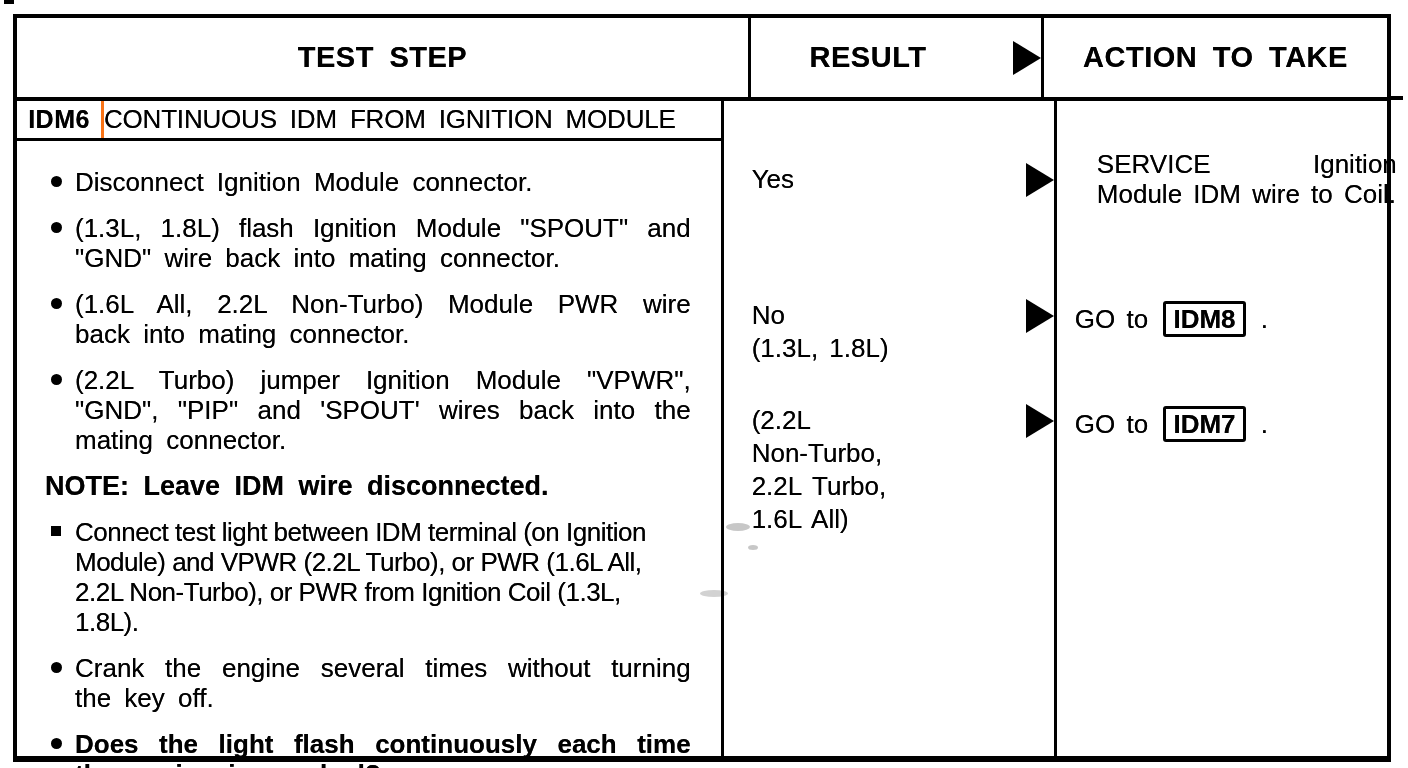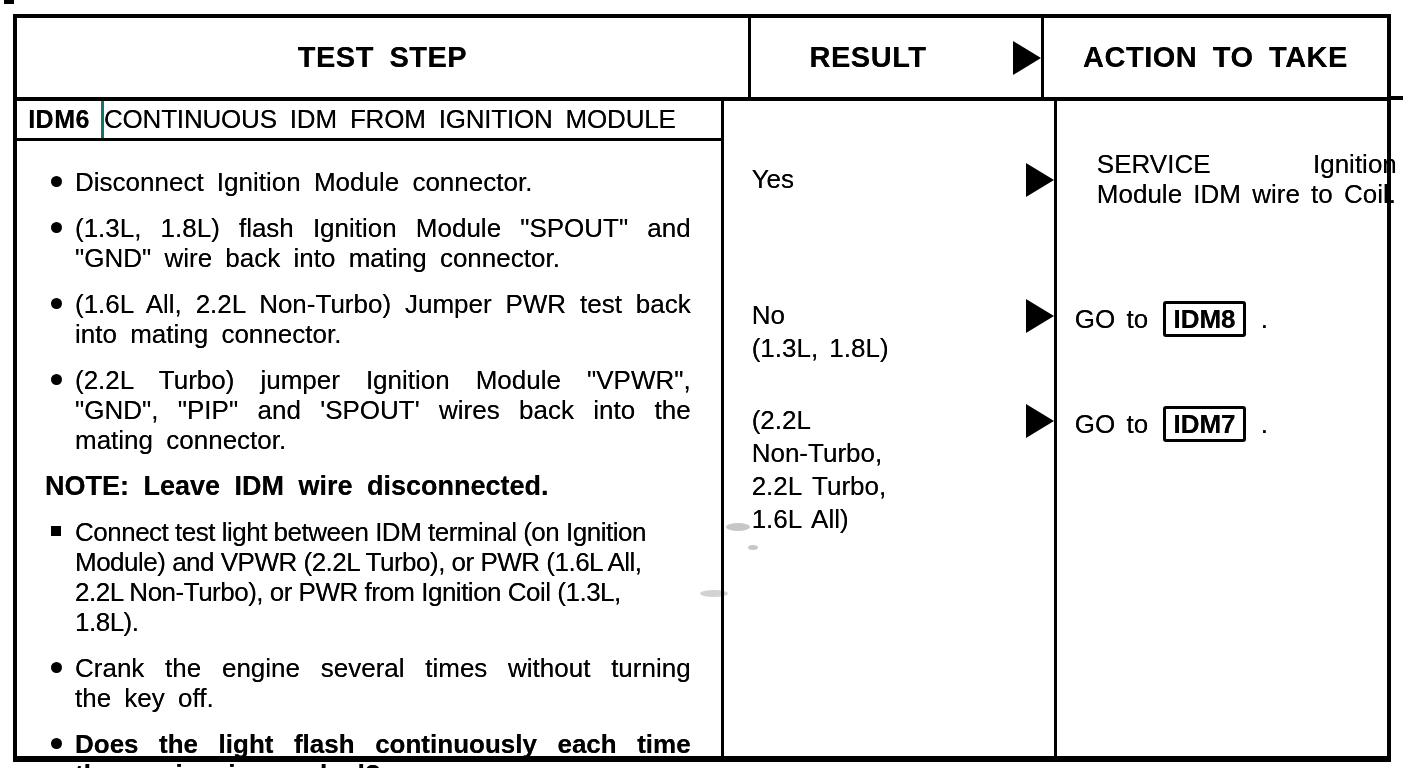--- a/index.html
+++ b/index.html
@@ -21,21 +21,21 @@
   .hc2 { width:293px; border-left:3px solid #000; padding-right:56px; }
   .hc3 { width:346px; border-left:3px solid #000000; }
 
   .body-row { display:flex; height:655px; }
   .bcol1 { width:731px; }
   .bcol2 { width:346px; border-left:3px solid #000; position:relative; }
   .bcol3 { width:346px; border-left:3px solid #000; position:relative; }
 
   
   .idstrip { display:flex; height:40px; border-bottom:3px solid #000; }
-  .idbox { width:87px; border-right:3px solid #0f766e; display:flex; align-items:center;
+  .idbox { width:87px; border-right:3px solid #f97316; display:flex; align-items:center;
            justify-content:center; font-weight:bold; font-size:25px; letter-spacing:0.5px; }
   .idtitle { flex:1; display:flex; align-items:center; 
              font-size:26px; letter-spacing:-0.2px; word-spacing:6px; }
 
   
   .steps { padding:26px 30px 0 28px; }
   .step { display:flex; margin-bottom:16px; font-size:26px; line-height:30px; }
   .bullet-cell { width:30px; flex:0 0 30px; padding-top:9px; }
   .dot { display:block; width:11px; height:11px; border-radius:50%; background:#000; margin-left:6px; }
   .sq  { display:block; width:10px; height:10px; background:#000; margin-left:6px; }
@@ -110,21 +110,21 @@
           <div class="step">
             <span class="bullet-cell">
                 <span class="dot"></span>
               </span>
             <span class="step-text">(1.3L, 1.8L) flash Ignition Module "SPOUT" and "GND" wire back into mating connector.</span>
           </div>
           <div class="step">
             <span class="bullet-cell">
                 <span class="dot"></span>
               </span>
-            <span class="step-text">(1.6L All, 2.2L Non-Turbo) Jumper PWR test back into mating connector.</span>
+            <span class="step-text">(1.6L All, 2.2L Non-Turbo) Module PWR wire back into mating connector.</span>
           </div>
           <div class="step">
             <span class="bullet-cell">
                 <span class="dot"></span>
               </span>
             <span class="step-text">(2.2L Turbo) jumper Ignition Module "VPWR", "GND", "PIP" and 'SPOUT' wires back into the mating connector.</span>
           </div>
           <div class="step note">
             <span>NOTE: Leave IDM wire disconnected.</span>
           </div>

